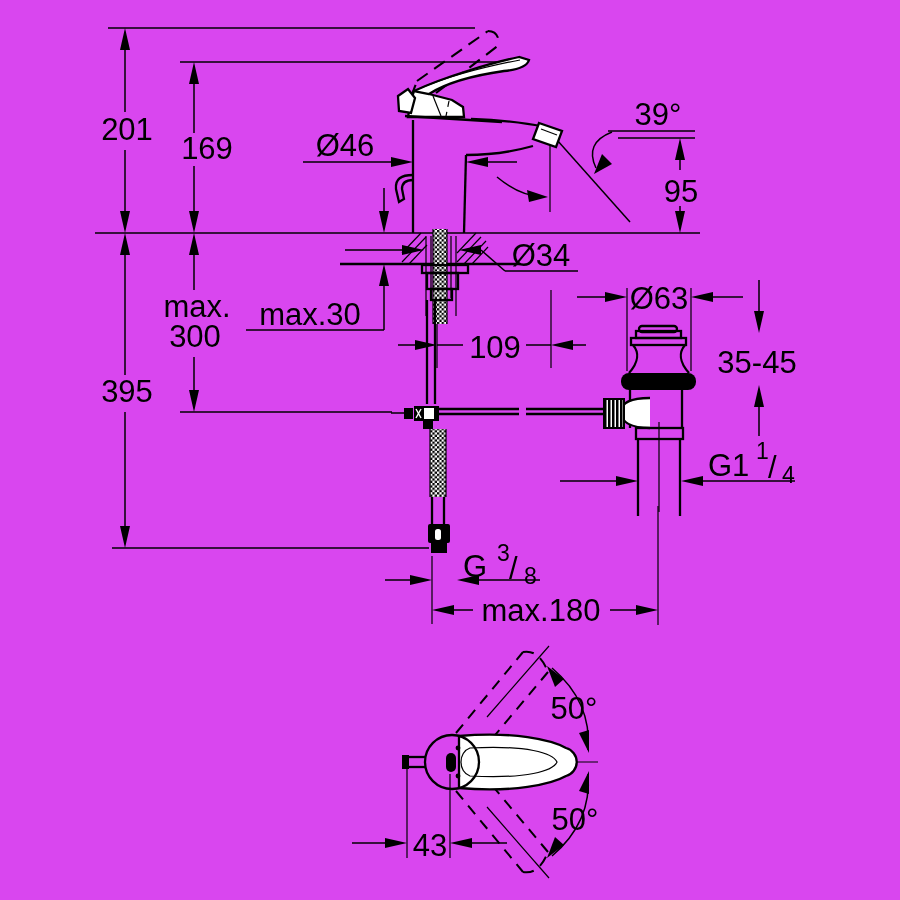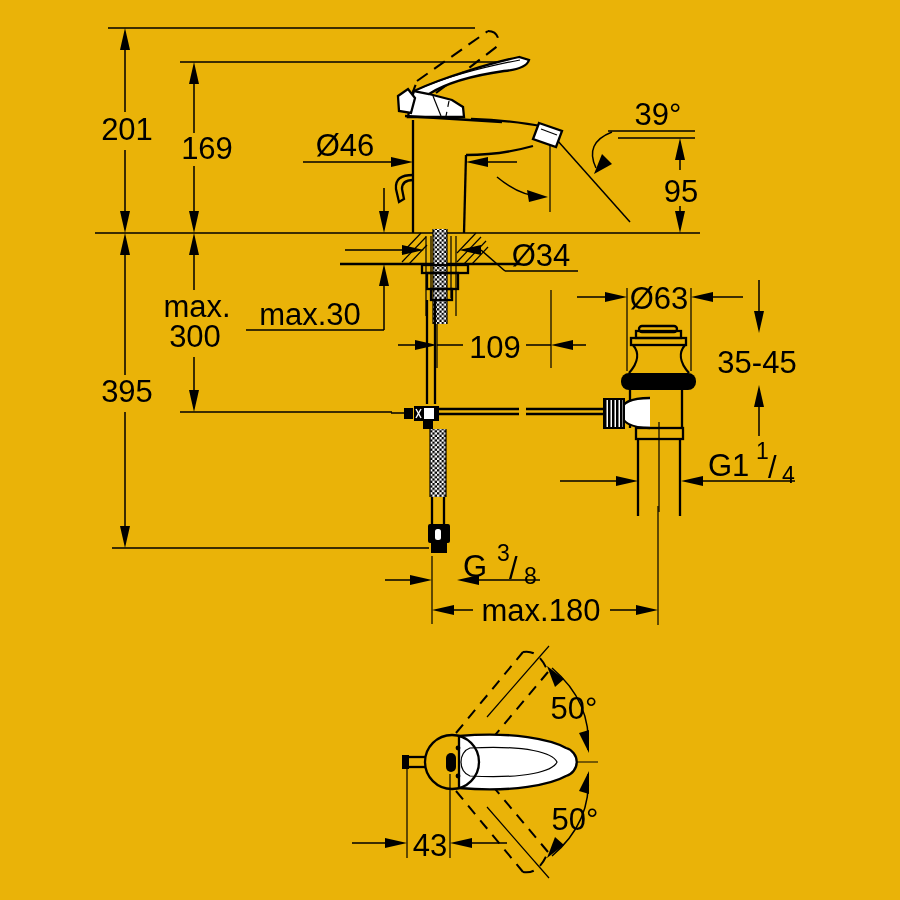--- a/index.html
+++ b/index.html
@@ -1,16 +1,16 @@
 <!DOCTYPE html>
 <html><head>
 <meta charset="utf-8">
 <style>
   html,body{margin:0;padding:0;background:#fff;}
-  .stage{width:900px;height:900px;background:#eab308;position:relative;overflow:hidden;}
+  .stage{width:900px;height:900px;background:#d946ef;position:relative;overflow:hidden;}
   svg{display:block;}
   text{font-family:"Liberation Sans","DejaVu Sans",sans-serif;fill:#000;}
   .dim{font-size:31px;}
   .sup{font-size:23px;}
   .obj{stroke:#000;stroke-width:2.3;fill:none;}
   .objf{stroke:#000;stroke-width:2.3;fill:#fff;}
   .dimln{stroke:#000;stroke-width:1.5;fill:none;}
   .thin{stroke:#000;stroke-width:1.2;fill:none;}
   .dash{stroke:#000;stroke-width:2.1;fill:none;stroke-dasharray:13 8;}
   .dash2{stroke:#000;stroke-width:2;fill:none;stroke-dasharray:11 8;}

